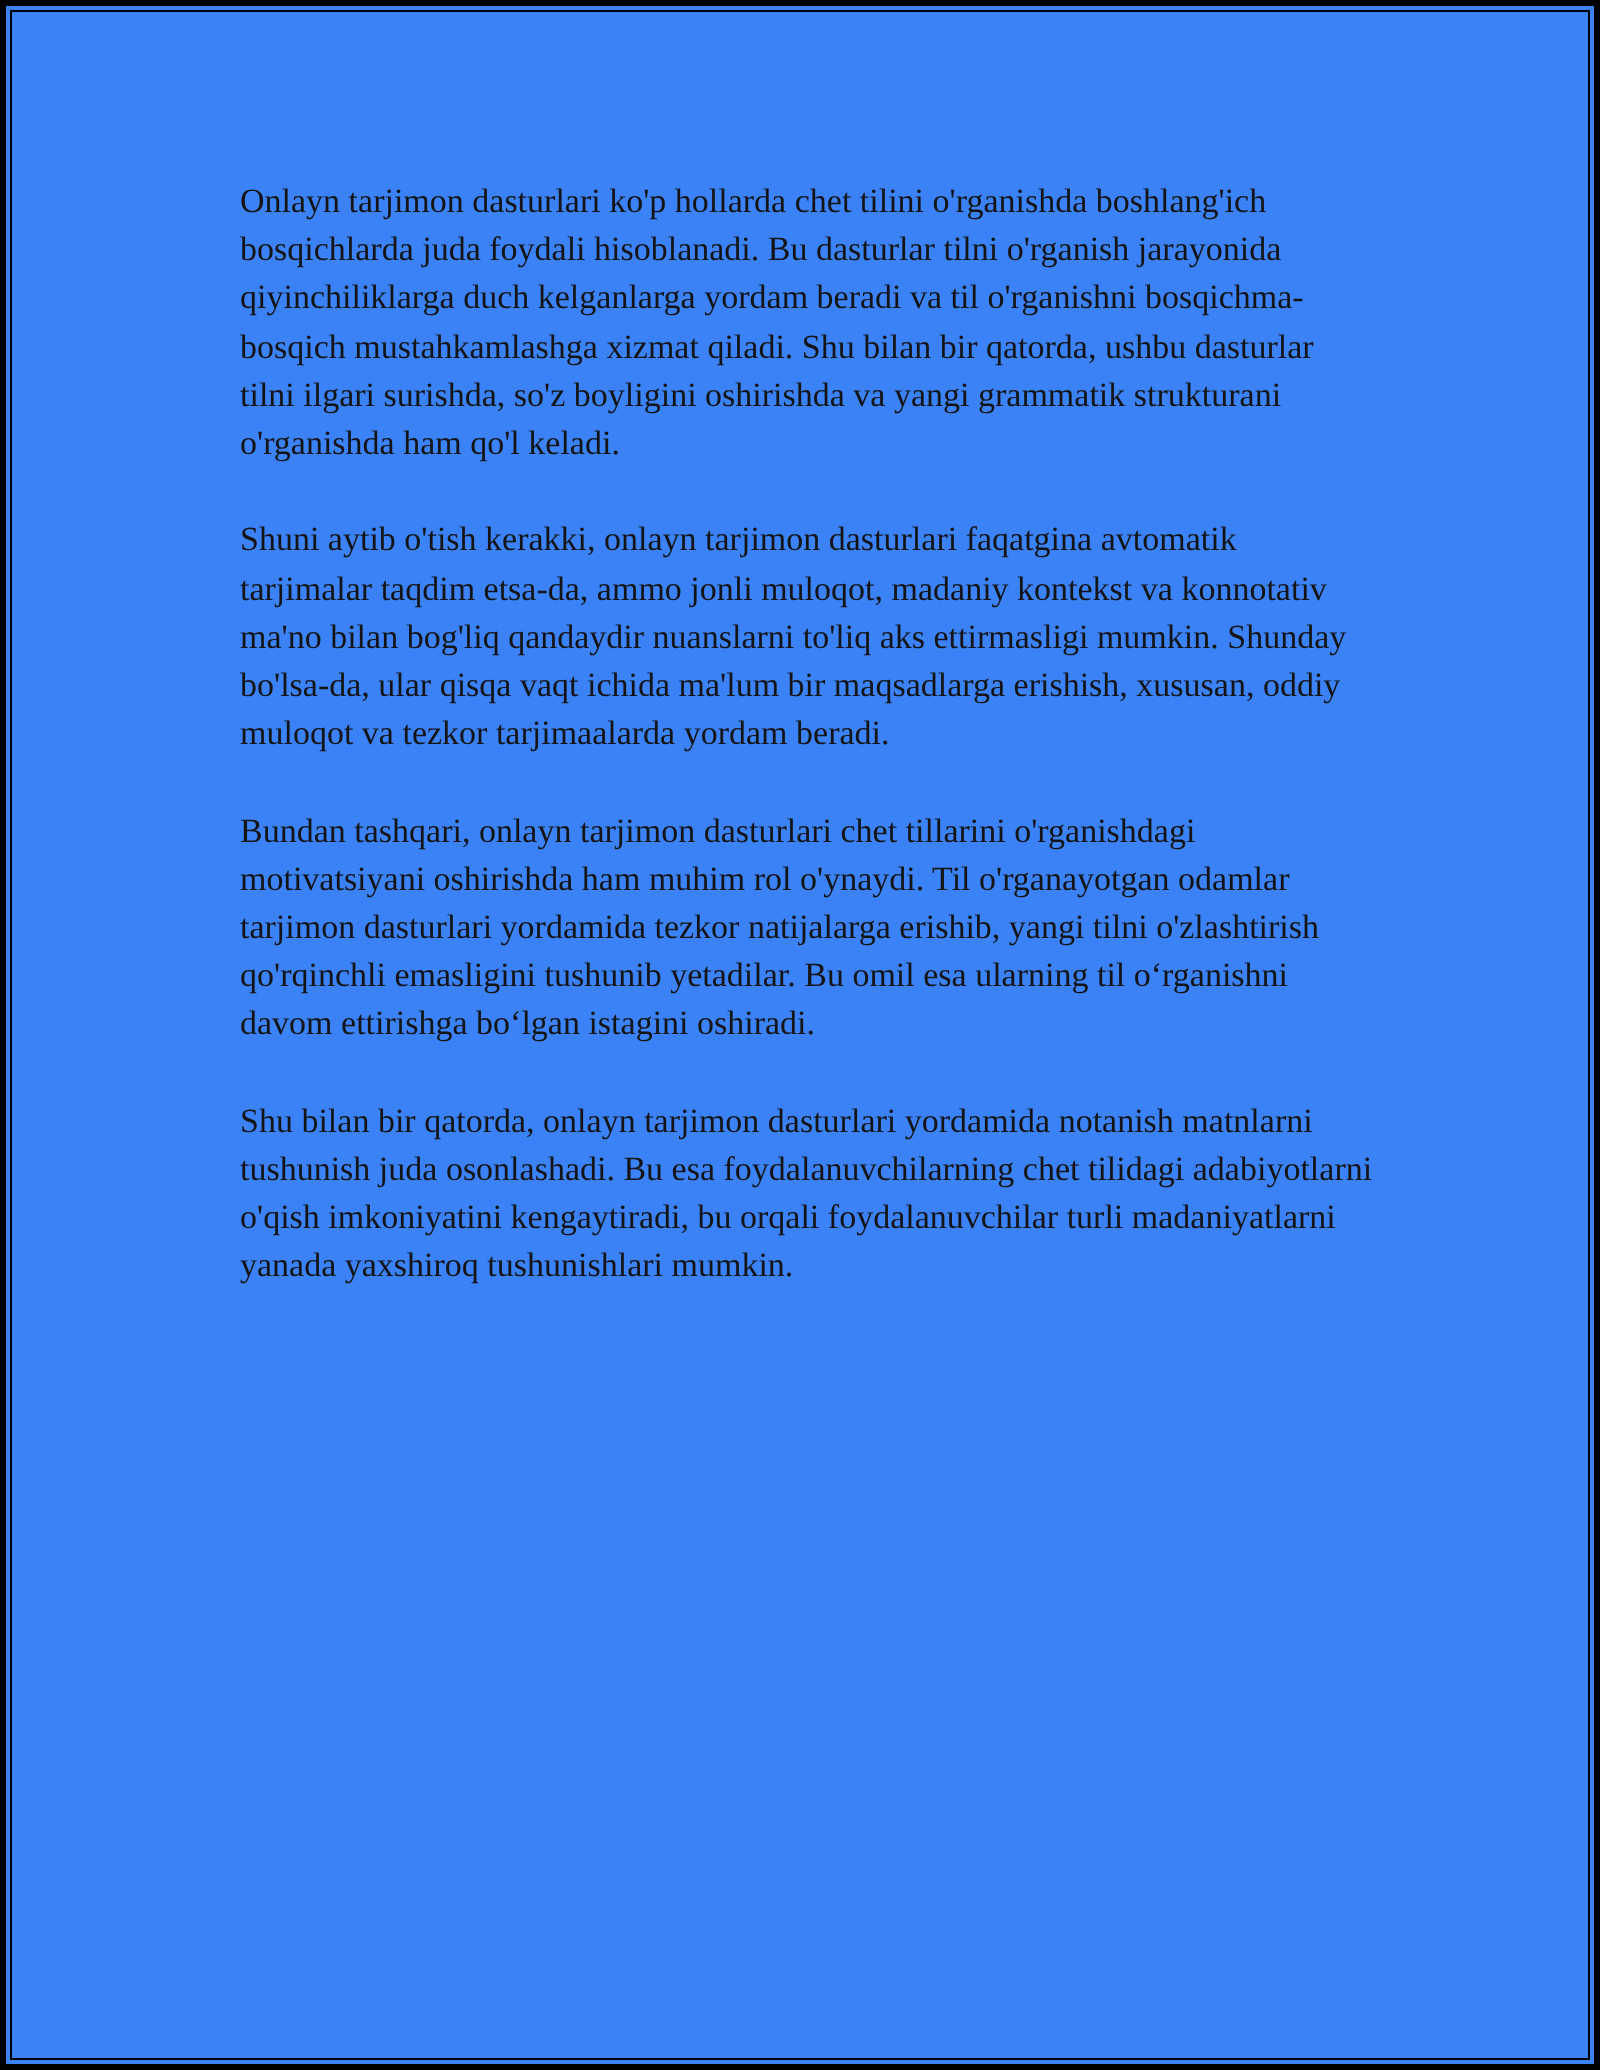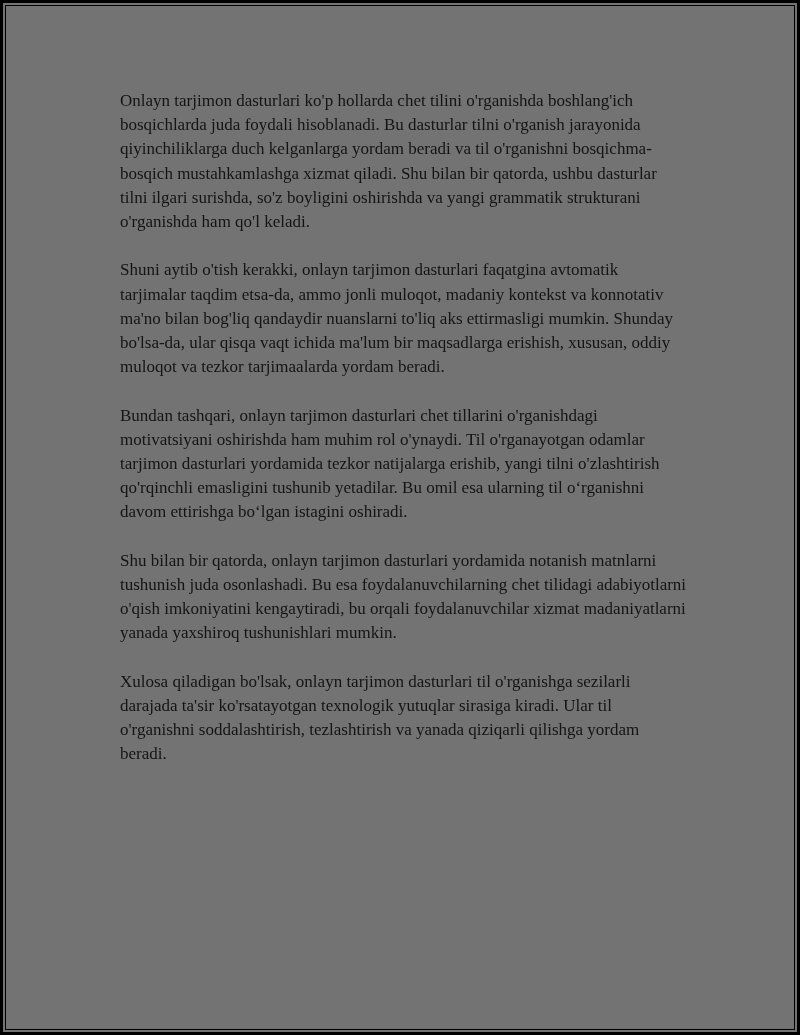--- a/index.html
+++ b/index.html
@@ -5,21 +5,21 @@
     html, body {
       margin: 0;
       padding: 0;
       background: #ffffff;
     }
     .page {
       position: relative;
       width: 800px;
       height: 1035px;
       box-sizing: border-box;
-      background: #737373;
+      background: #3b82f6;
       border: 3px solid #000000;
       overflow: hidden;
       font-family: "Liberation Serif", serif;
     }
     .inner-frame {
       position: absolute;
       inset: 2px;
       border: 1px solid #000000;
       pointer-events: none;
     }
@@ -40,16 +40,15 @@
   </style>
 </head>
 <body>
 
 <div class="page">
   <div class="inner-frame"></div>
   <div class="doc-body">
     <p>Onlayn tarjimon dasturlari ko'p hollarda chet tilini o'rganishda boshlang'ich bosqichlarda juda foydali hisoblanadi. Bu dasturlar tilni o'rganish jarayonida qiyinchiliklarga duch kelganlarga yordam beradi va til o'rganishni bosqichma-bosqich mustahkamlashga xizmat qiladi. Shu bilan bir qatorda, ushbu dasturlar tilni ilgari surishda, so'z boyligini oshirishda va yangi grammatik strukturani o'rganishda ham qo'l keladi.</p>
     <p>Shuni aytib o'tish kerakki, onlayn tarjimon dasturlari faqatgina avtomatik tarjimalar taqdim etsa-da, ammo jonli muloqot, madaniy kontekst va konnotativ ma'no bilan bog'liq qandaydir nuanslarni to'liq aks ettirmasligi mumkin. Shunday bo'lsa-da, ular qisqa vaqt ichida ma'lum bir maqsadlarga erishish, xususan, oddiy muloqot va tezkor tarjimaalarda yordam beradi.</p>
     <p>Bundan tashqari, onlayn tarjimon dasturlari chet tillarini o'rganishdagi motivatsiyani oshirishda ham muhim rol o'ynaydi. Til o'rganayotgan odamlar tarjimon dasturlari yordamida tezkor natijalarga erishib, yangi tilni o'zlashtirish qo'rqinchli emasligini tushunib yetadilar. Bu omil esa ularning til o‘rganishni davom ettirishga bo‘lgan istagini oshiradi.</p>
-    <p>Shu bilan bir qatorda, onlayn tarjimon dasturlari yordamida notanish matnlarni tushunish juda osonlashadi. Bu esa foydalanuvchilarning chet tilidagi adabiyotlarni o'qish imkoniyatini kengaytiradi, bu orqali foydalanuvchilar xizmat madaniyatlarni yanada yaxshiroq tushunishlari mumkin.</p>
-    <p>Xulosa qiladigan bo'lsak, onlayn tarjimon dasturlari til o'rganishga sezilarli darajada ta'sir ko'rsatayotgan texnologik yutuqlar sirasiga kiradi. Ular til o'rganishni soddalashtirish, tezlashtirish va yanada qiziqarli qilishga yordam beradi.</p>
+    <p>Shu bilan bir qatorda, onlayn tarjimon dasturlari yordamida notanish matnlarni tushunish juda osonlashadi. Bu esa foydalanuvchilarning chet tilidagi adabiyotlarni o'qish imkoniyatini kengaytiradi, bu orqali foydalanuvchilar turli madaniyatlarni yanada yaxshiroq tushunishlari mumkin.</p>
   </div>
 </div>
 
 </body></html>

